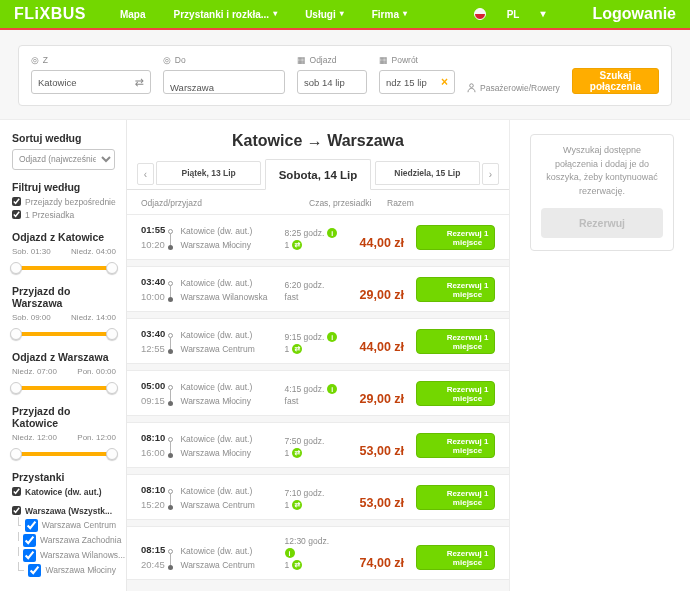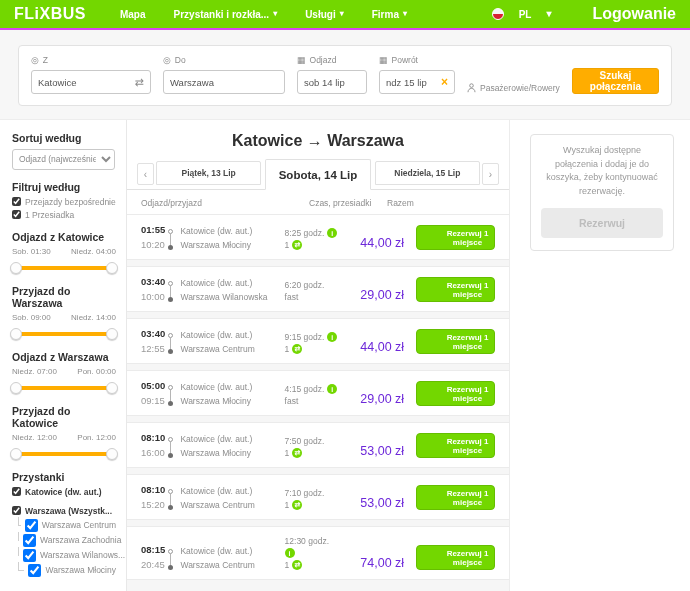--- a/index.html
+++ b/index.html
@@ -1,43 +1,43 @@
 <!DOCTYPE html>
 <html><head>
 <meta charset="utf-8">
 <style>
   * { margin:0; padding:0; box-sizing:border-box; }
   html,body { width:690px; height:591px; overflow:hidden; background:#fff;
     font-family:"Liberation Sans", sans-serif; color:#353535; }
 
   
   .header { height:30px; background:#73d700; display:flex; align-items:center;
-    padding:0 14px; border-bottom:2px solid #d946ef; }
+    padding:0 14px; border-bottom:2px solid #ef4444; }
   .logo { color:#fff; font-weight:bold; font-size:16px; letter-spacing:.5px; cursor:pointer; }
   .nav { display:flex; gap:28px; margin-left:34px; flex:1; }
   .nav-item { color:#fff; font-size:10px; font-weight:bold; display:flex; gap:4px; align-items:center; cursor:pointer; }
   .nav-caret { font-size:8px; line-height:1; }
-  .header-right { display:flex; align-items:center; gap:15px; }
+  .header-right { display:flex; align-items:center; gap:21px; }
   .flag { width:12px; height:12px; border-radius:50%; border:1px solid #fff;
     background:linear-gradient(#f6f6f6 50%, #d62131 50%); display:inline-block; }
   .lang { color:#fff; font-size:10px; font-weight:bold; }
   .login { color:#fff; font-size:16px; font-weight:bold; margin-left:26px; cursor:pointer; }
 
   
   .search-section { background:#f7f7f7; padding:15px 18px 13px; border-bottom:1px solid #ededed; }
   .search-card { background:#fff; border:1px solid #e2e2e2; border-radius:4px;
     padding:8px 12px 11px; display:flex; gap:12px; align-items:flex-end; }
   .field { display:flex; flex-direction:column; gap:4px; }
   .field-label { display:flex; align-items:center; gap:4px; color:#8b8b8b; font-size:8.5px; height:12px; }
   .glyph { color:#8b8b8b; font-size:9px; line-height:1; }
   .field-input { height:24px; border:1px solid #c9c9c9; border-radius:3px; background:#fff;
     display:flex; align-items:center; padding:0 6px; gap:4px; }
   .field-input input { border:none; outline:none; font-size:9.5px; color:#555; width:100%;
     font-family:"Liberation Sans", sans-serif; background:transparent; }
-  .w-from { width:120px; } .w-to { width:122px; } .w-dep { width:70px; }
+  .w-from { width:120px; } .w-to { width:122px;align-items:flex-end; } .w-dep { width:70px; }
   .w-ret { width:76px; } .w-pax { width:98px; }
   .swap { color:#8b8b8b; font-size:11px; cursor:pointer; }
   .clear-x { color:#ffad00; font-size:12px; font-weight:bold; cursor:pointer; }
   .search-btn { height:26px; background:#ffad00; color:#fff; border:1px solid #f0a300;
     border-radius:3px; font-size:10px; font-weight:bold; padding:0 13px; cursor:pointer;
     font-family:"Liberation Sans", sans-serif; }
 
   
   .main { display:flex; align-items:stretch; height:481px; }
 
@@ -86,21 +86,21 @@
   .route-glyph { width:8px; display:flex; flex-direction:column; align-items:center; margin-right:7px; }
   .rg-circle { width:5px; height:5px; border:1px solid #9a9a9a; border-radius:50%; }
   .rg-line { width:1px; height:11px; background:#b5b5b5; }
   .rg-dot { width:5px; height:5px; background:#6d6d6d; border-radius:50%; }
   .stations { width:122px; display:flex; flex-direction:column; gap:4px; }
   .station { font-size:8.5px; color:#8d8d8d; white-space:nowrap; overflow:hidden; }
   .duration { width:78px; display:flex; flex-direction:column; gap:2px; }
   .dur-line { display:flex; align-items:center; gap:3px; font-size:8.5px; color:#8d8d8d; }
   .gicon { width:10px; height:10px; border-radius:50%; background:#73d700; color:#fff;
     font-size:7px; font-weight:bold; display:inline-flex; align-items:center; justify-content:center; }
-  .price { width:62px; text-align:right; font-size:12.5px; font-weight:normal; color:#6d28d9; }
+  .price { width:62px; text-align:right; font-size:12.5px; font-weight:bold; color:#c2410c; }
   .reserve-btn { margin-left:12px; width:88px; height:25px; background:#73d700; border:1px solid #65be00;
     border-radius:4px; color:#fff; font-size:8px; font-weight:bold; cursor:pointer;
     font-family:"Liberation Sans", sans-serif;padding-left:24px; }
 
   
   .cart-panel { width:181px; border-left:1px solid #ececec; padding:14px 16px 0 20px; }
   .cart-card { background:#fff; border:1px solid #e2e2e2; border-radius:4px; }
   .cart-title { font-size:12px; font-weight:bold; color:#2f2f2f; padding:8px 10px 7px; border-bottom:1px solid #ededed; }
   .cart-msg { font-size:9px; color:#9a9a9a; text-align:center; line-height:1.5; padding:9px 10px 10px; }
   .cart-btn { display:block; margin:0 10px 12px; width:calc(100% - 20px); height:30px;

